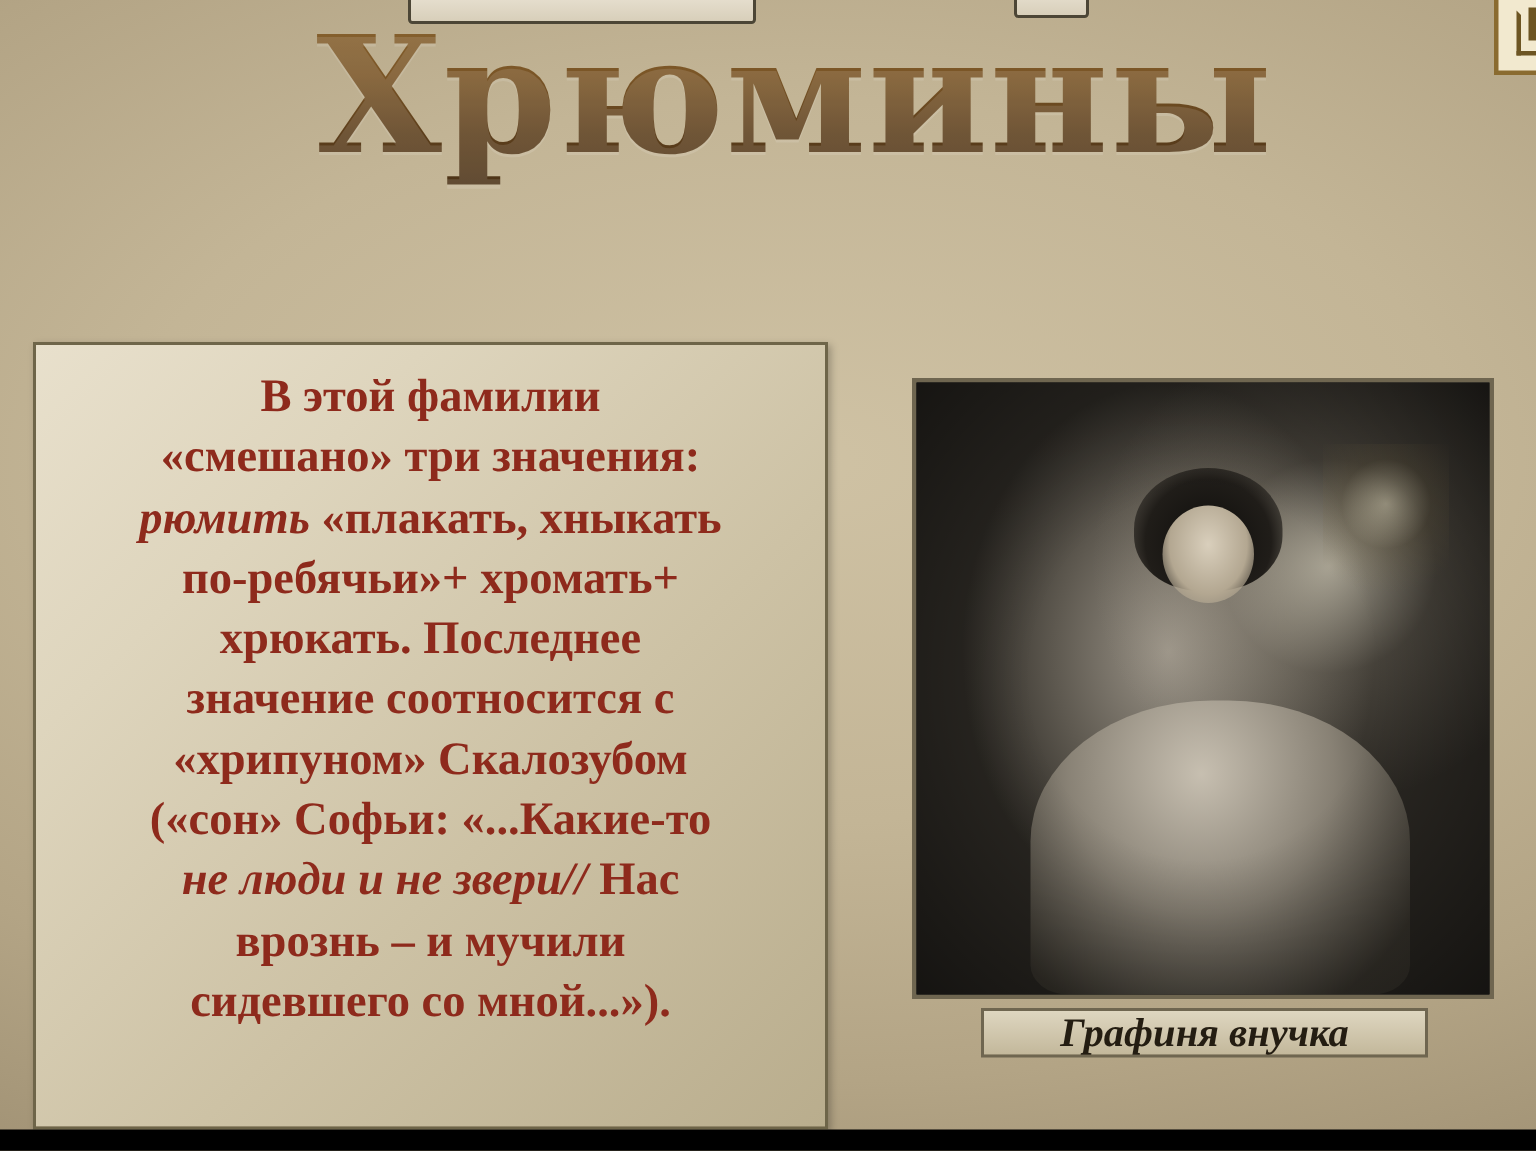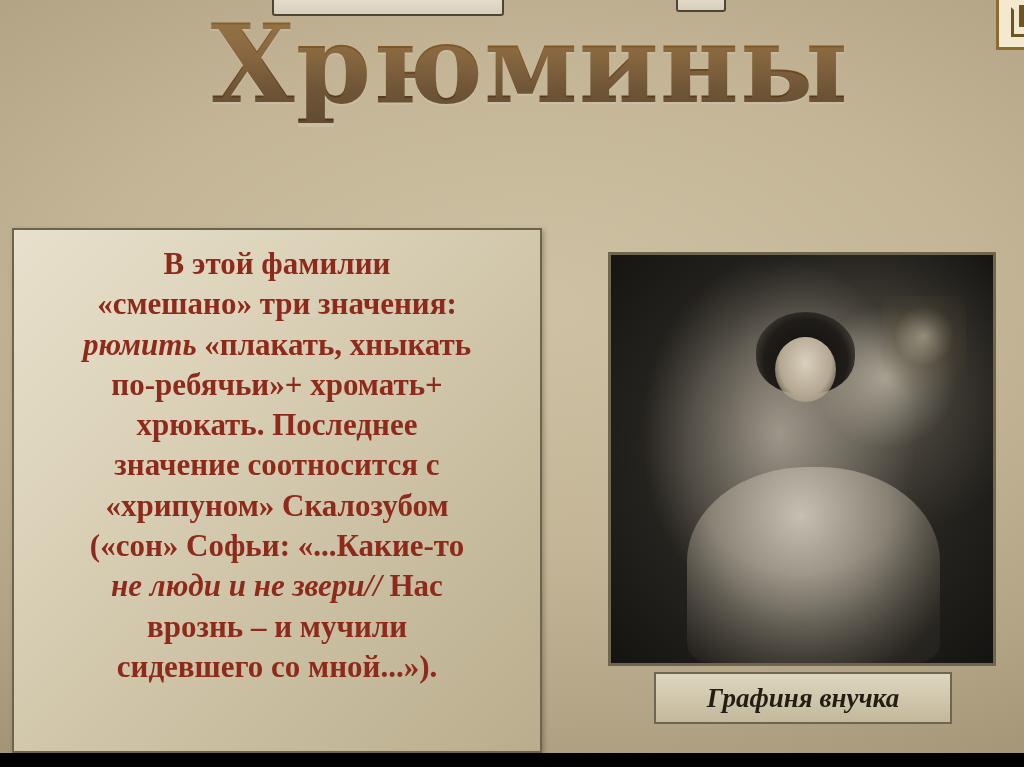--- a/index.html
+++ b/index.html
@@ -84,21 +84,21 @@
     background: linear-gradient(#8a6531 0%, #7a5526 38%, #5d3f1c 70%, #4c3317 100%);
     -webkit-background-clip: text;
     background-clip: text;
     -webkit-text-fill-color: transparent;
     text-shadow: 0 2px 0 rgba(255,255,255,0.12);
   }
 
   
   #text-panel {
     position: absolute;
-    left: 12px;
+    left: 22px;
     top: 228px;
     width: 530px;
     height: 525px;
     background: linear-gradient(135deg, #e8e0cc 0%, #ded5bd 25%, #cdc2a5 60%, #b9ad8d 100%);
     border: 2px solid #6e6549;
     box-shadow: 2px 2px 5px rgba(0,0,0,0.25);
     box-sizing: border-box;
     padding: 14px 12px 8px 12px;
   }
   #text-body {
@@ -176,21 +176,21 @@
     inset: 0;
     background: radial-gradient(ellipse 75% 75% at 50% 48%, rgba(0,0,0,0) 40%, rgba(0,0,0,0.55) 100%);
   }
 
   
   #caption {
     position: absolute;
     left: 654px;
     top: 672px;
     width: 298px;
-    height: 52px;
+    height: 33px;
     background: linear-gradient(#ded6c0, #c3b89b);
     border: 2px solid #6f6650;
     box-sizing: border-box;
     display: flex;
     align-items: center;
     justify-content: center;
     font-family: "Liberation Serif", serif;
     font-weight: bold;
     font-style: italic;
     font-size: 27px;

